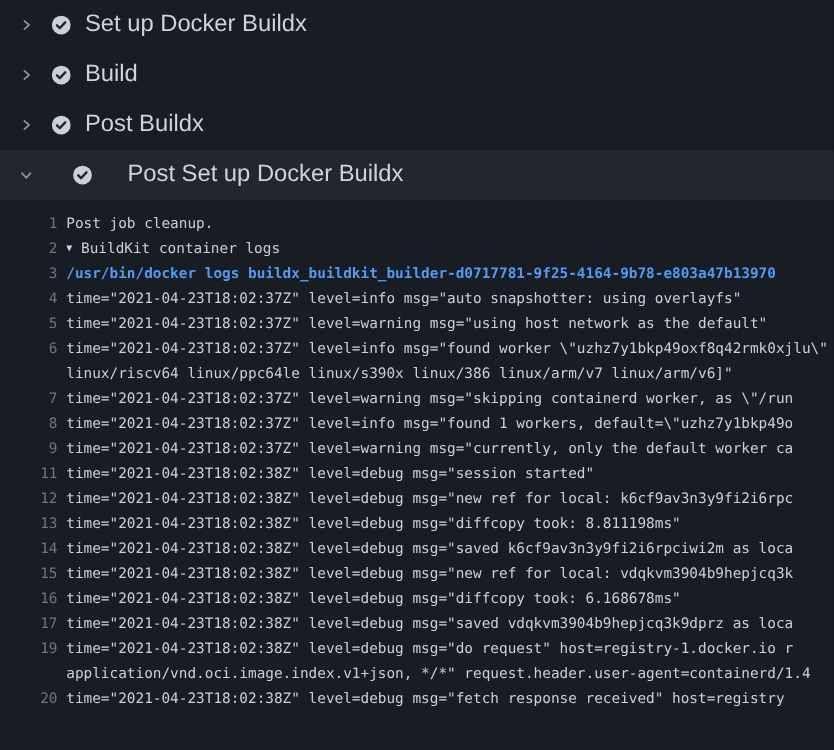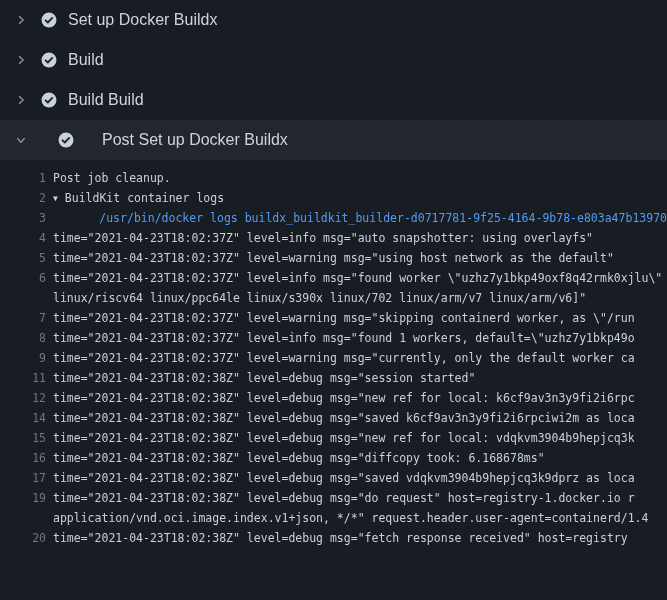--- a/index.html
+++ b/index.html
@@ -10,21 +10,21 @@
     background:#181c23;
     font-family:"Liberation Sans",sans-serif;
   }
   
   .steps{width:100%;}
   .step-row{
     display:flex;align-items:center;
     height:40px;
     padding:0 16px 0 14px;
     color:#cdd4db;
-    font-size:16px;
+    font-size:19px;
     cursor:pointer;
     box-sizing:border-box;
   }
   .step-row.expanded{background:#22272f;gap:17px;}
   .chev{
     width:14px;height:14px;flex:none;
     display:flex;align-items:center;justify-content:center;
     color:#8b949e;margin-right:13px;
   }
   .chev svg{display:block;transition:transform .1s;}
@@ -48,21 +48,21 @@
     text-align:right;
     color:#6e7681;
     user-select:none;
   }
   .log-text{
     margin-left:7px;
     white-space:pre;
     overflow:hidden;
     flex:1;
   }
-  .log-row.command .log-text{color:#539bf5;font-weight:normal;text-align:right;}
+  .log-row.command .log-text{color:#539bf5;font-weight:bold;}
   .group-toggle{
     display:inline-block;
     font-size:8px;
     vertical-align:1px;
     margin-right:7px;
     color:#c9d1d9;
     cursor:pointer;
   }
 </style>
 </head>
@@ -105,21 +105,21 @@
       <svg width="12" height="12" viewBox="0 0 16 16">
         <path d="M6 3.5l5 4.5-5 4.5" fill="none" stroke="currentColor" stroke-width="1.8" stroke-linecap="round" stroke-linejoin="round"></path>
       </svg>
     </span>
     <span class="check">
       <svg width="16" height="16" viewBox="0 0 16 16">
         <circle cx="8" cy="8" r="7.5" fill="#c9d1d9"></circle>
         <path d="M4.6 8.3l2.2 2.2 4.4-4.6" fill="none" stroke="#22272f" stroke-width="1.9" stroke-linecap="round" stroke-linejoin="round"></path>
       </svg>
     </span>
-    <span class="step-label">Build Build</span>
+    <span class="step-label">Post Buildx</span>
   </div>
 
   <div class="step-row expanded">
     <span class="chev">
       <svg width="12" height="12" viewBox="0 0 16 16">
         <path d="M6 3.5l5 4.5-5 4.5" fill="none" stroke="currentColor" stroke-width="1.8" stroke-linecap="round" stroke-linejoin="round"></path>
       </svg>
     </span>
     <span class="check">
       <svg width="16" height="16" viewBox="0 0 16 16">
@@ -156,21 +156,21 @@
     <span class="log-text">time="2021-04-23T18:02:37Z" level=warning msg="using host network as the default"</span>
   </div>
 
   <div class="log-row plain">
     <span class="log-num">6</span>
     <span class="log-text">time="2021-04-23T18:02:37Z" level=info msg="found worker \"uzhz7y1bkp49oxf8q42rmk0xjlu\"</span>
   </div>
 
   <div class="log-row wrap">
     <span class="log-num"></span>
-    <span class="log-text">linux/riscv64 linux/ppc64le linux/s390x linux/702 linux/arm/v7 linux/arm/v6]"</span>
+    <span class="log-text">linux/riscv64 linux/ppc64le linux/s390x linux/386 linux/arm/v7 linux/arm/v6]"</span>
   </div>
 
   <div class="log-row plain">
     <span class="log-num">7</span>
     <span class="log-text">time="2021-04-23T18:02:37Z" level=warning msg="skipping containerd worker, as \"/run</span>
   </div>
 
   <div class="log-row plain">
     <span class="log-num">8</span>
     <span class="log-text">time="2021-04-23T18:02:37Z" level=info msg="found 1 workers, default=\"uzhz7y1bkp49o</span>
@@ -185,20 +185,24 @@
   <div class="log-row plain">
     <span class="log-num">11</span>
     <span class="log-text">time="2021-04-23T18:02:38Z" level=debug msg="session started"</span>
   </div>
 
   <div class="log-row plain">
     <span class="log-num">12</span>
     <span class="log-text">time="2021-04-23T18:02:38Z" level=debug msg="new ref for local: k6cf9av3n3y9fi2i6rpc</span>
   </div>
 
+  <div class="log-row plain">
+    <span class="log-num">13</span>
+    <span class="log-text">time="2021-04-23T18:02:38Z" level=debug msg="diffcopy took: 8.811198ms"</span>
+  </div>
 
   <div class="log-row plain">
     <span class="log-num">14</span>
     <span class="log-text">time="2021-04-23T18:02:38Z" level=debug msg="saved k6cf9av3n3y9fi2i6rpciwi2m as loca</span>
   </div>
 
   <div class="log-row plain">
     <span class="log-num">15</span>
     <span class="log-text">time="2021-04-23T18:02:38Z" level=debug msg="new ref for local: vdqkvm3904b9hepjcq3k</span>
   </div>

